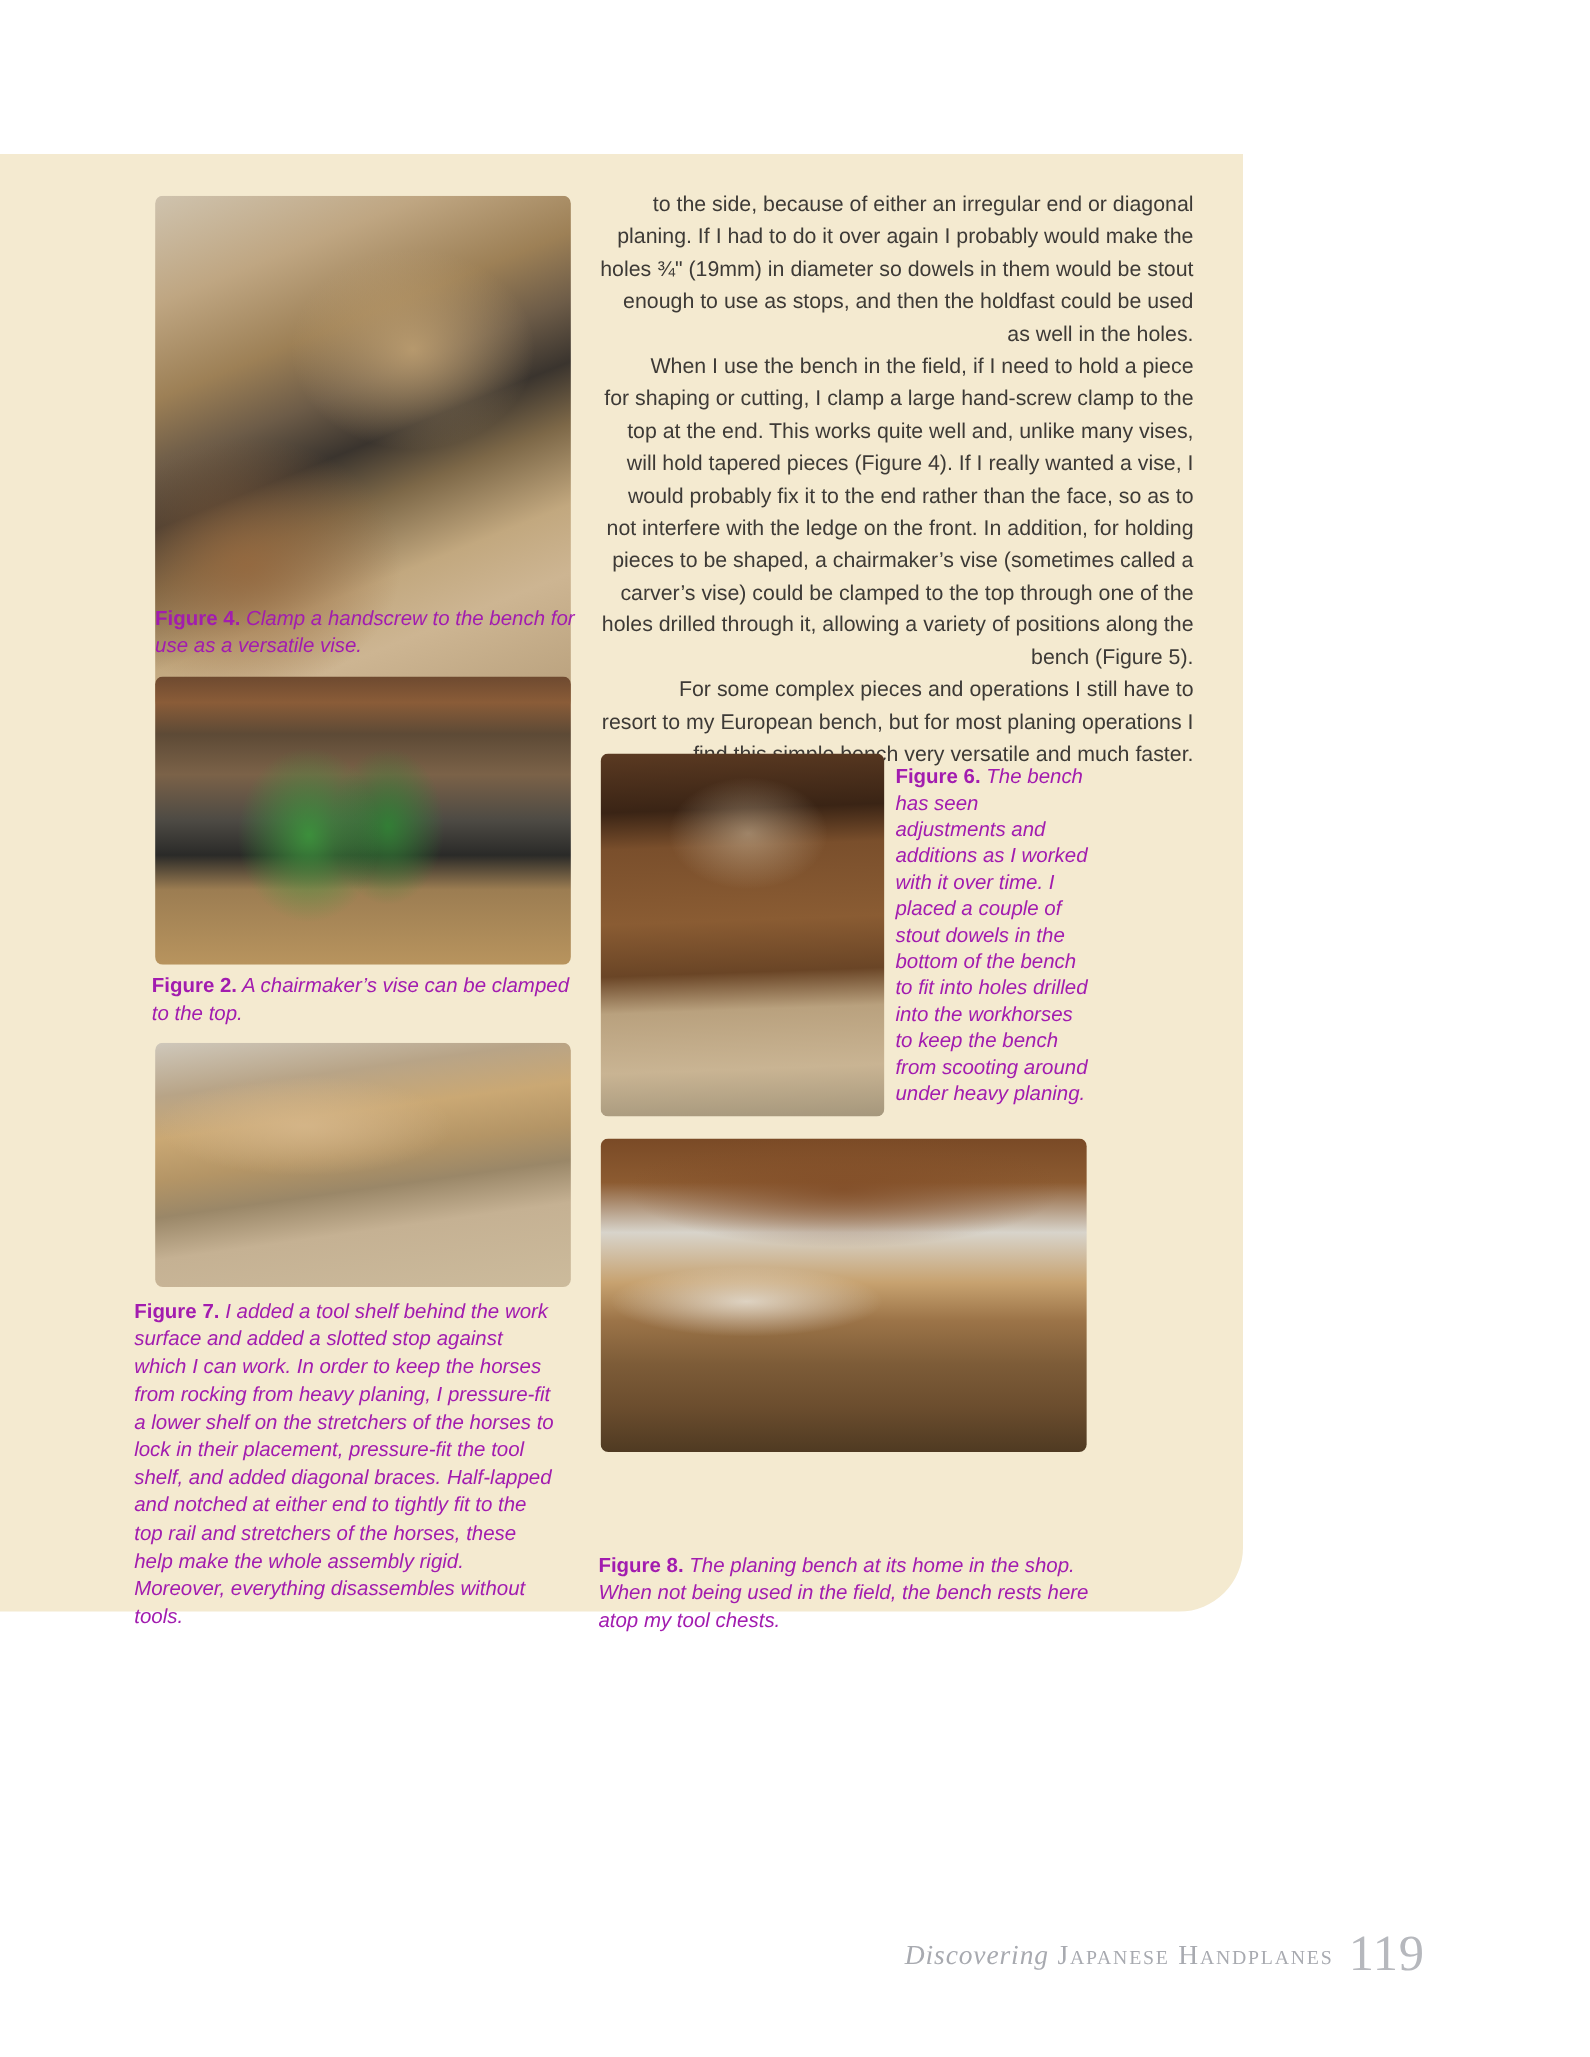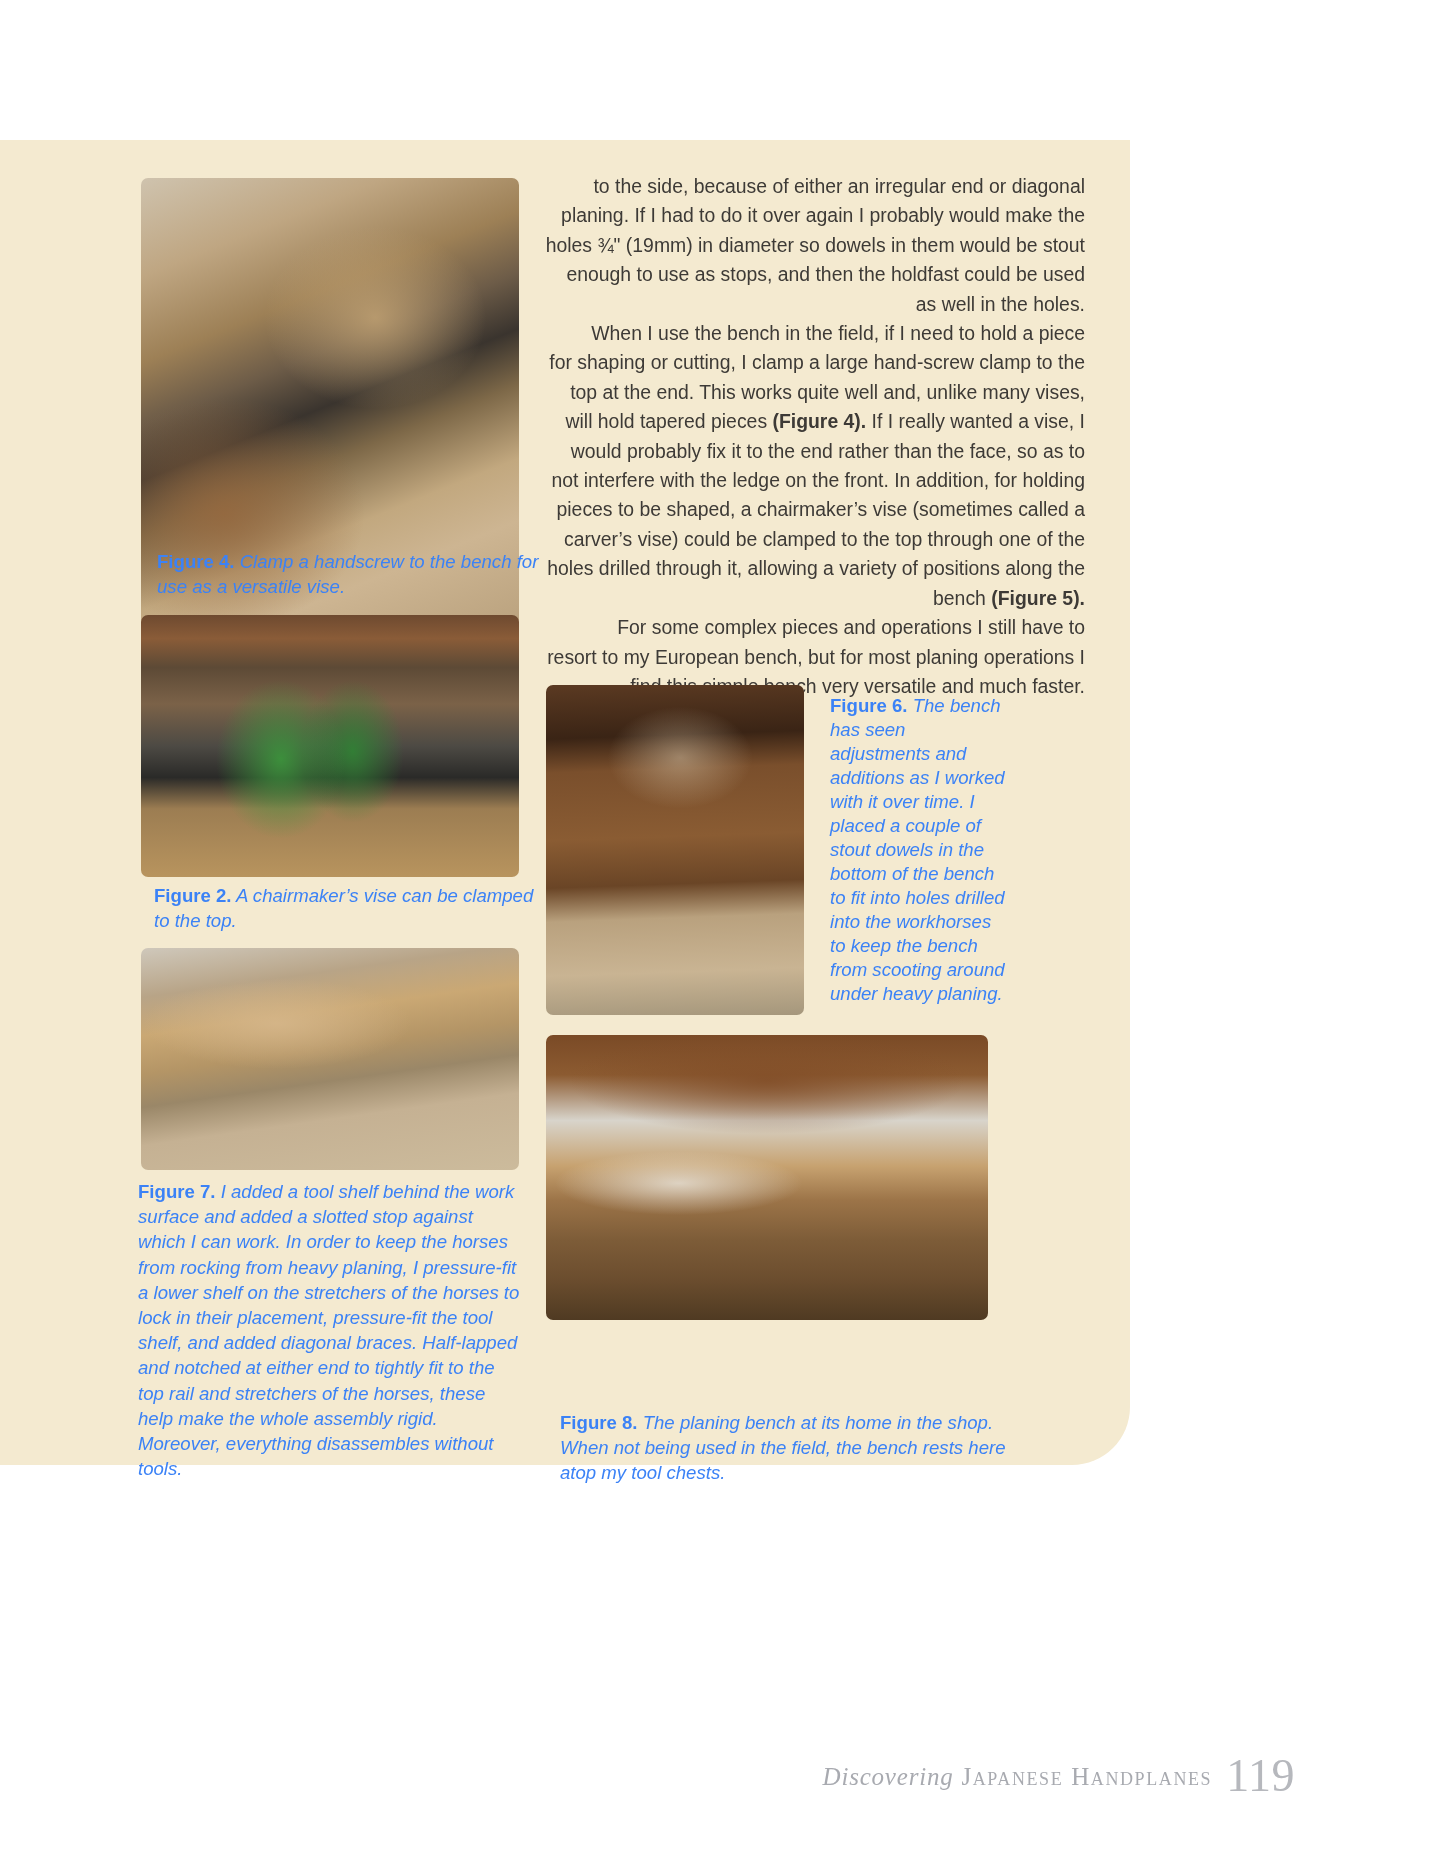--- a/index.html
+++ b/index.html
@@ -56,29 +56,28 @@
     line-height: 29.4px;
     text-align: left;
   }
   .body-col p {
     margin: 0;
     text-align: right;
   }
   .body-col p.indent {
     text-indent: 23px;
   }
-  .body-col b { font-weight: 700; }
+  .body-col b { font-weight: 400; }
 
   .caption {
     position: absolute;
-    color: #3b82f6;
+    color: #a21caf;
     font-style: italic;
     font-size: 18.6px;
     line-height: 25.2px;
-    padding-left: 16px;
   }
   .caption .fig-label {
     font-style: normal;
     font-weight: 700;
   }
 
   
   #footer {
     position: absolute;
     left: 0;

